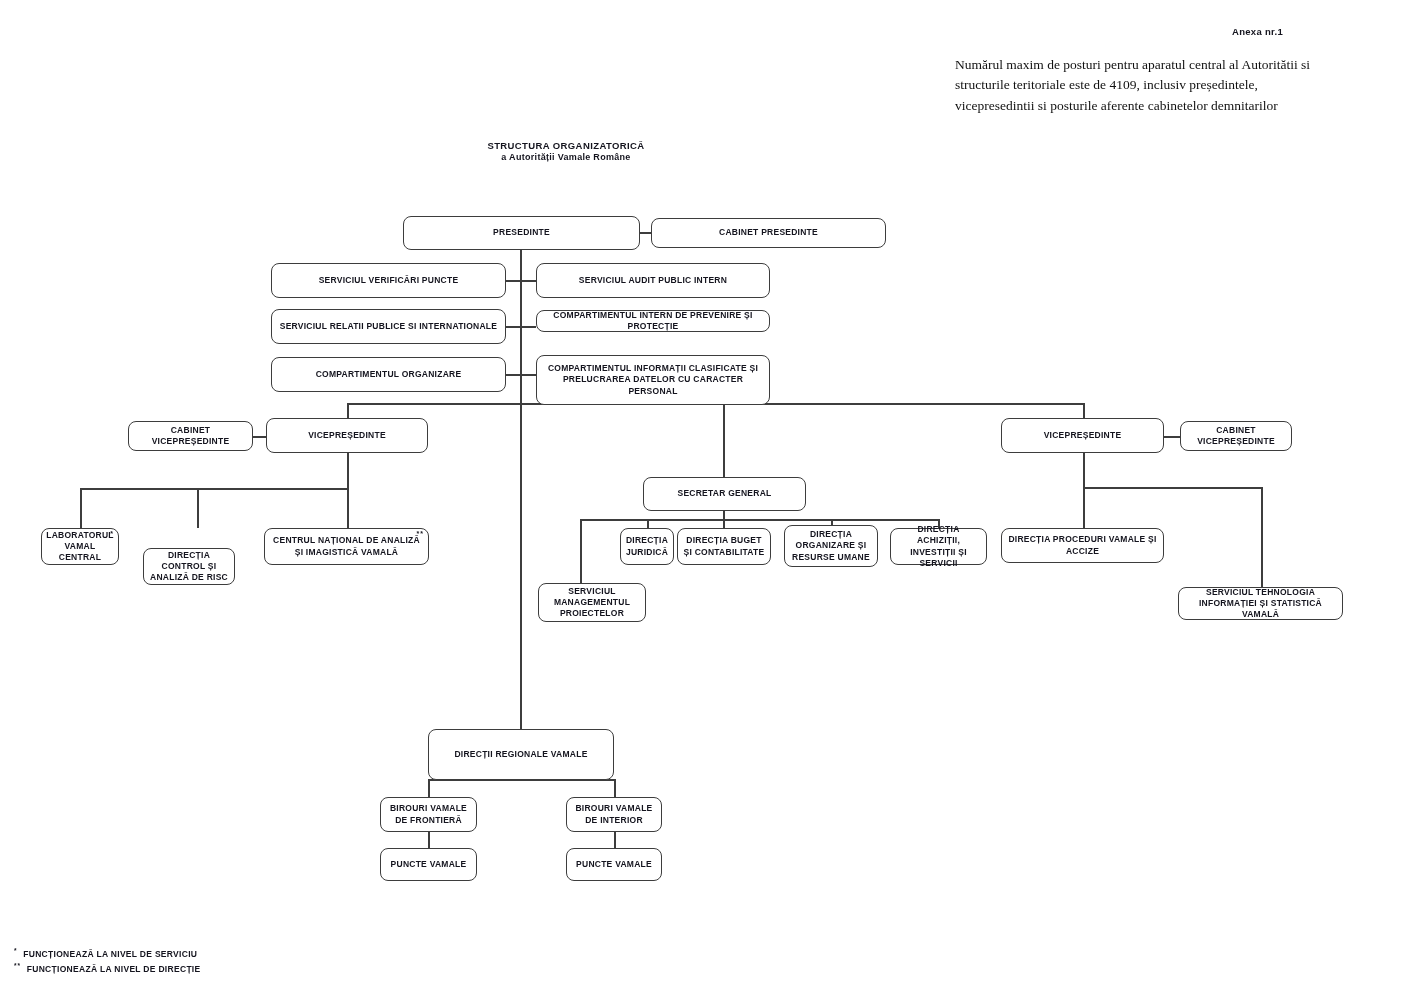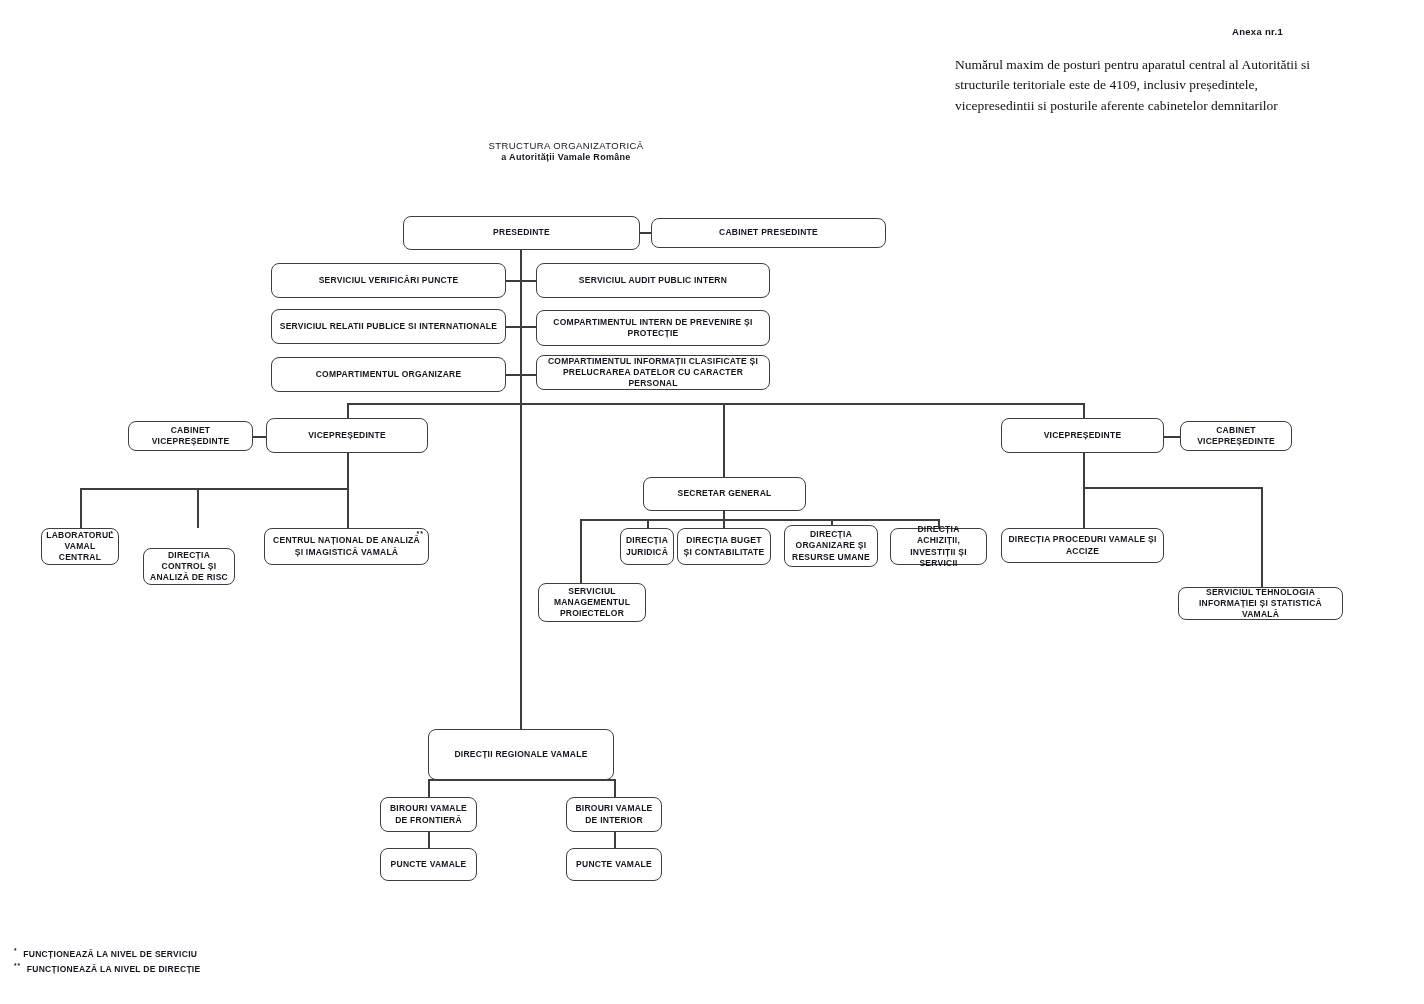--- a/index.html
+++ b/index.html
@@ -9,21 +9,21 @@
   }
   .annex-label{
     position:absolute;left:1232px;top:26px;font-size:9.5px;font-weight:bold;
     letter-spacing:.3px;color:#14141e;white-space:nowrap;
   }
   .annex-note{
     position:absolute;left:955px;top:55px;width:378px;
     font-family:"Liberation Serif",serif;font-size:13.5px;line-height:1.5;color:#111;
   }
   .chart-title{position:absolute;left:440px;top:140px;width:252px;text-align:center;}
-  .chart-title .t1{font-size:9.5px;font-weight:normal;letter-spacing:.4px;}
+  .chart-title .t1{font-size:9.5px;font-weight:bold;letter-spacing:.4px;}
   .chart-title .t2{font-size:9px;font-weight:bold;letter-spacing:.3px;margin-top:1px;}
   .node{
     position:absolute;box-sizing:border-box;background:#ffffff;
     border:1.5px solid #3d3d3d;border-radius:8px;
     display:flex;align-items:center;justify-content:center;text-align:center;
     font-size:8.5px;font-weight:bold;letter-spacing:.25px;line-height:1.3;
     padding:2px 4px;color:#14141e;z-index:2;
   }
   .sup-marker{position:absolute;top:0px;right:4px;font-size:7px;letter-spacing:1px;}
   .hline,.vline{position:absolute;background:#3d3d3d;z-index:1;}
@@ -81,23 +81,23 @@
       <div class="vline" style="left: 428px; top: 832px; height: 16px;"></div>
       <div class="vline" style="left: 614px; top: 832px; height: 16px;"></div>
     </div>
 
   <div class="node" style="left:403px;top:216px;width:237px;height:34px">PRESEDINTE</div>
   <div class="node" style="left:651px;top:218px;width:235px;height:30px">CABINET PRESEDINTE</div>
 
   <div class="node" style="left:271px;top:263px;width:235px;height:35px">SERVICIUL VERIFICĂRI PUNCTE</div>
   <div class="node" style="left:536px;top:263px;width:234px;height:35px">SERVICIUL AUDIT PUBLIC INTERN</div>
   <div class="node" style="left:271px;top:309px;width:235px;height:35px">SERVICIUL RELATII PUBLICE SI INTERNATIONALE</div>
-  <div class="node" style="left:536px;top:310px;width:234px;height:36px">COMPARTIMENTUL INTERN DE PREVENIRE ȘI PROTECȚIE</div>
+  <div class="node" style="left:536px;top:310px;width:234px;height:22px">COMPARTIMENTUL INTERN DE PREVENIRE ȘI PROTECȚIE</div>
   <div class="node" style="left:271px;top:357px;width:235px;height:35px">COMPARTIMENTUL ORGANIZARE</div>
-  <div class="node" style="left:536px;top:355px;width:234px;height:35px">COMPARTIMENTUL INFORMAȚII CLASIFICATE ȘI PRELUCRAREA DATELOR CU CARACTER PERSONAL</div>
+  <div class="node" style="left:536px;top:355px;width:234px;height:50px">COMPARTIMENTUL INFORMAȚII CLASIFICATE ȘI PRELUCRAREA DATELOR CU CARACTER PERSONAL</div>
 
   <div class="node" style="left:128px;top:421px;width:125px;height:30px">CABINET VICEPREȘEDINTE</div>
   <div class="node" style="left:266px;top:418px;width:162px;height:35px">VICEPREȘEDINTE</div>
   <div class="node" style="left:1001px;top:418px;width:163px;height:35px">VICEPREȘEDINTE</div>
   <div class="node" style="left:1180px;top:421px;width:112px;height:30px">CABINET VICEPREȘEDINTE</div>
 
   <div class="node" style="left:643px;top:477px;width:163px;height:34px">SECRETAR GENERAL</div>
 
   <div class="node" style="left:41px;top:528px;width:78px;height:37px">
     <span class="sup-marker">*</span>

